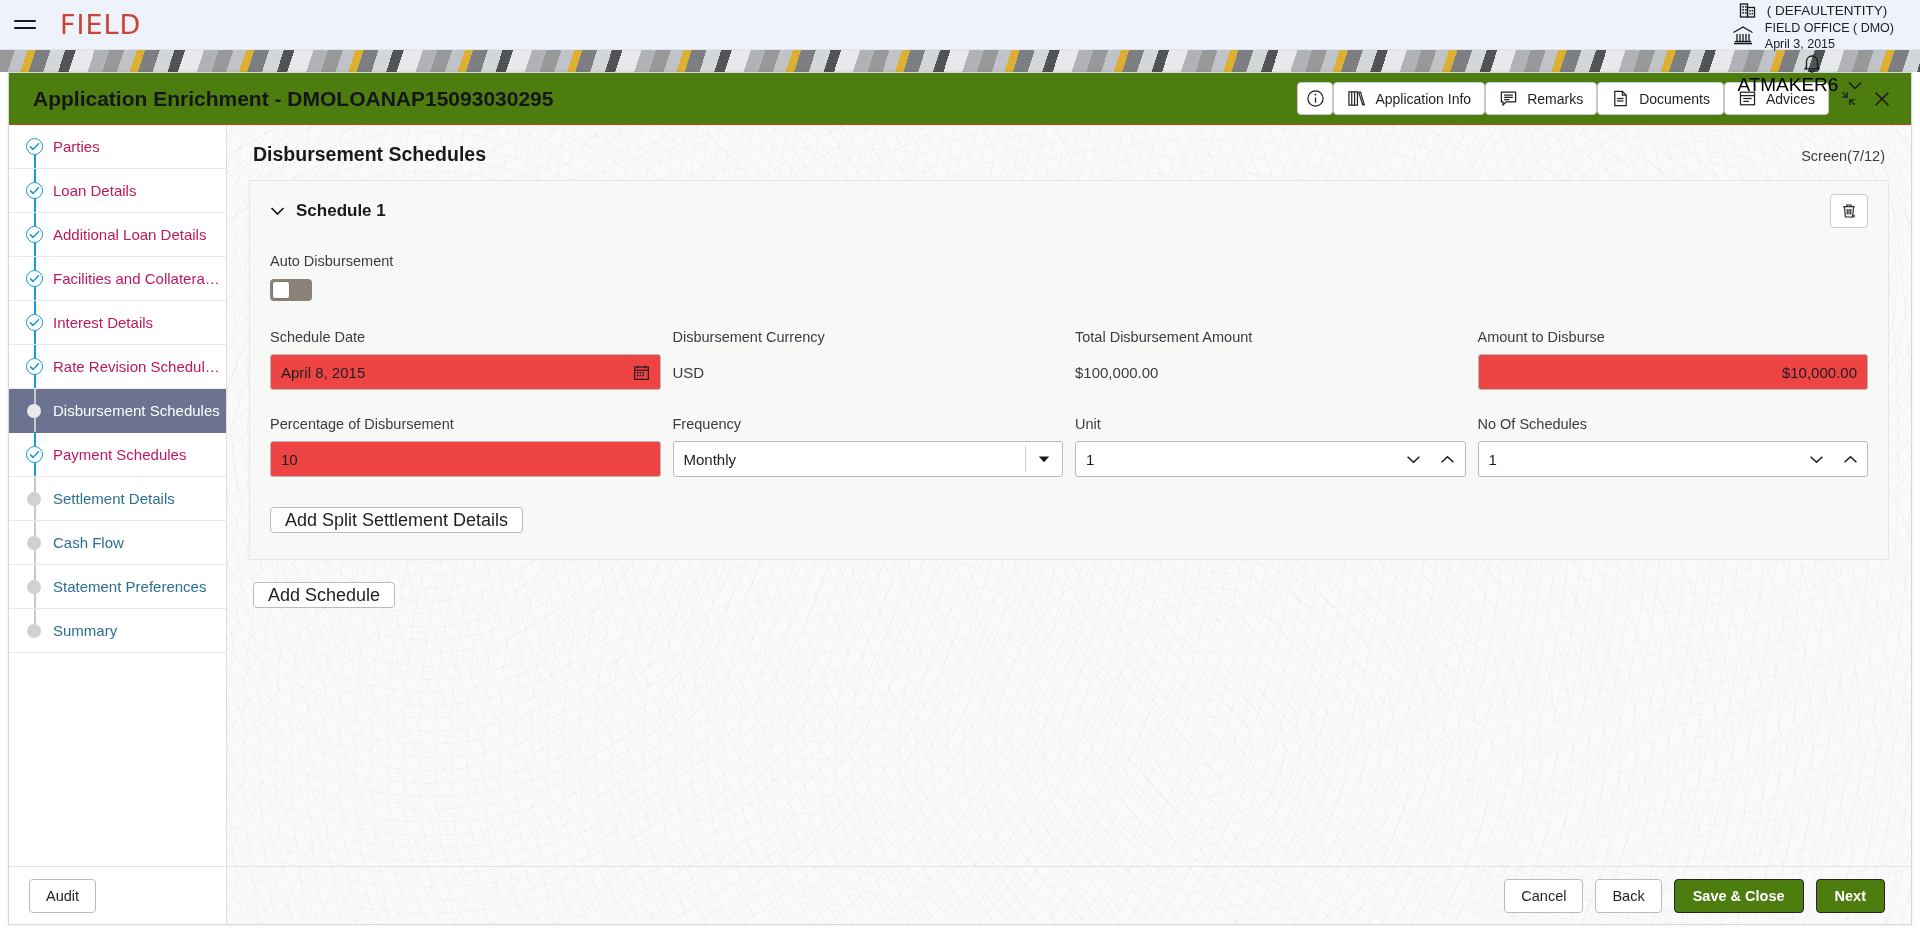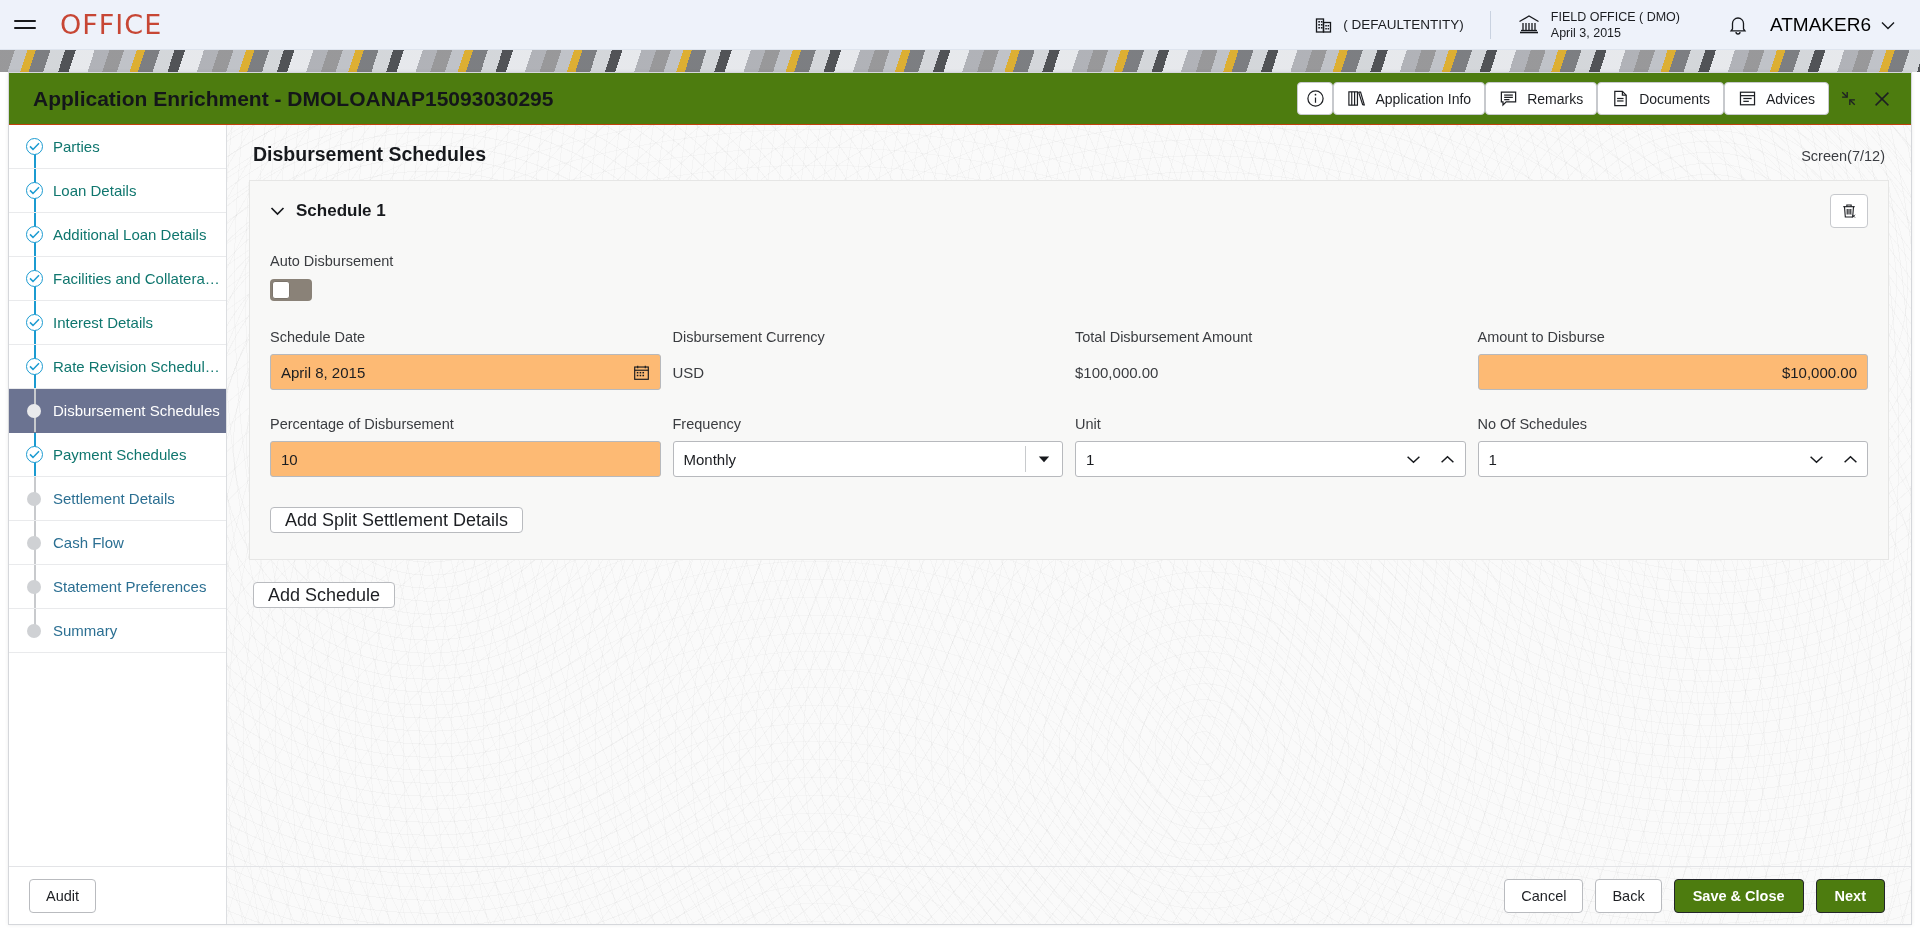--- a/index.html
+++ b/index.html
@@ -24,21 +24,21 @@
     cursor: pointer;
   }
   .hamburger span { display:block; height: 2px; background: #18191b; border-radius: 1px; }
   .hamburger span:nth-child(1){ width: 22px; }
   .hamburger span:nth-child(2){ width: 22px; }
   .oracle-logo {
     color: #C74634; font-size: 27px; letter-spacing: 1px;
     font-family: "DejaVu Sans", sans-serif; font-weight: 400;
   }
   .topbar-right {
-    margin-left: auto; display: flex; align-items: center; height: 100%;
+    margin-left: auto; display: flex; align-items: center; height: 100%; flex-direction: column;
   }
   .entity-block {
     display: flex; align-items: center; gap: 9px;
     padding: 0 26px; height: 30px; color: #1b1d21; font-size: 13.5px;
   }
   .divider-v { width: 1px; height: 28px; background: #c9d2e0; }
   .office-block {
     display: flex; align-items: center; gap: 10px;
     padding: 0 26px; color: #1b1d21;
   }
@@ -126,21 +126,21 @@
   }
   
   .nav-item::before {
     content: ""; position: absolute; left: 25px; top: 0; bottom: 0;
     width: 2px; background: #1b9bd1; z-index: 0;
   }
   .nav-item.future::before, .nav-item.active::before { background: #c8cacd; }
   .nav-item.first::before { top: 50%; }
   .nav-item.last::before { bottom: 50%; }
   .nav-item .label {
-    margin-left: 6px; color: #0f766e; z-index: 2;
+    margin-left: 6px; color: #be185d; z-index: 2;
     overflow: hidden; white-space: nowrap; text-overflow: ellipsis;
     padding-right: 6px;
   }
   .nav-item.future .label { color: #2b6f92; }
   .nav-item.active {
     background: #6b7391; border-bottom-color: #6b7391;
   }
   .nav-item.active .label { color: #ffffff; }
   .dot-check {
     width: 17px; height: 17px; border-radius: 50%;
@@ -220,21 +220,21 @@
 
   .form-grid {
     display: grid; grid-template-columns: repeat(4, 1fr);
     column-gap: 68px; row-gap: 0; margin-top: 28px; gap: 12px;
   }
   .field { display: flex; flex-direction: column; }
   .field-label { font-size: 14.5px; color: #3a3c40; margin-bottom: 9px; }
   .field-row2 { margin-top: 26px; }
   .input {
     height: 36px; border: 1px solid #b7b9bd; border-radius: 3px;
-    background: #fdba74; display: flex; align-items: center;
+    background: #ef4444; display: flex; align-items: center;
     padding: 0 10px; font-size: 15px; color: #1b1d21;
   }
   .input.readonly {
     border: none; background: transparent; padding-left: 0;
     height: 36px; color: #3a3c40;
   }
   .input .val { flex: 1; }
   .input .val.right { text-align: right; }
   .cal-icon { margin-left: 8px; display: flex; align-items: center; cursor: pointer; }
   .select {
@@ -276,21 +276,21 @@
   svg { display: block; }
 </style>
 </head>
 <body>
 
 <div class="topbar">
   <div class="hamburger">
     <span></span>
       <span></span>
   </div>
-  <div class="oracle-logo">OFFICE</div>
+  <div class="oracle-logo">FIELD</div>
 
   <div class="topbar-right">
     <div class="entity-block">
       <span>
         <svg width="20" height="20" viewBox="0 0 20 20" fill="none" stroke="#16181c" stroke-width="1.3">
           <rect x="2.5" y="4" width="7" height="13"></rect>
           <rect x="9.5" y="7.5" width="7" height="9.5"></rect>
           <rect x="4.3" y="6" width="1.6" height="1.6" fill="#16181c" stroke="none"></rect>
           <rect x="6.9" y="6" width="1.6" height="1.6" fill="#16181c" stroke="none"></rect>
           <rect x="4.3" y="9" width="1.6" height="1.6" fill="#16181c" stroke="none"></rect>

